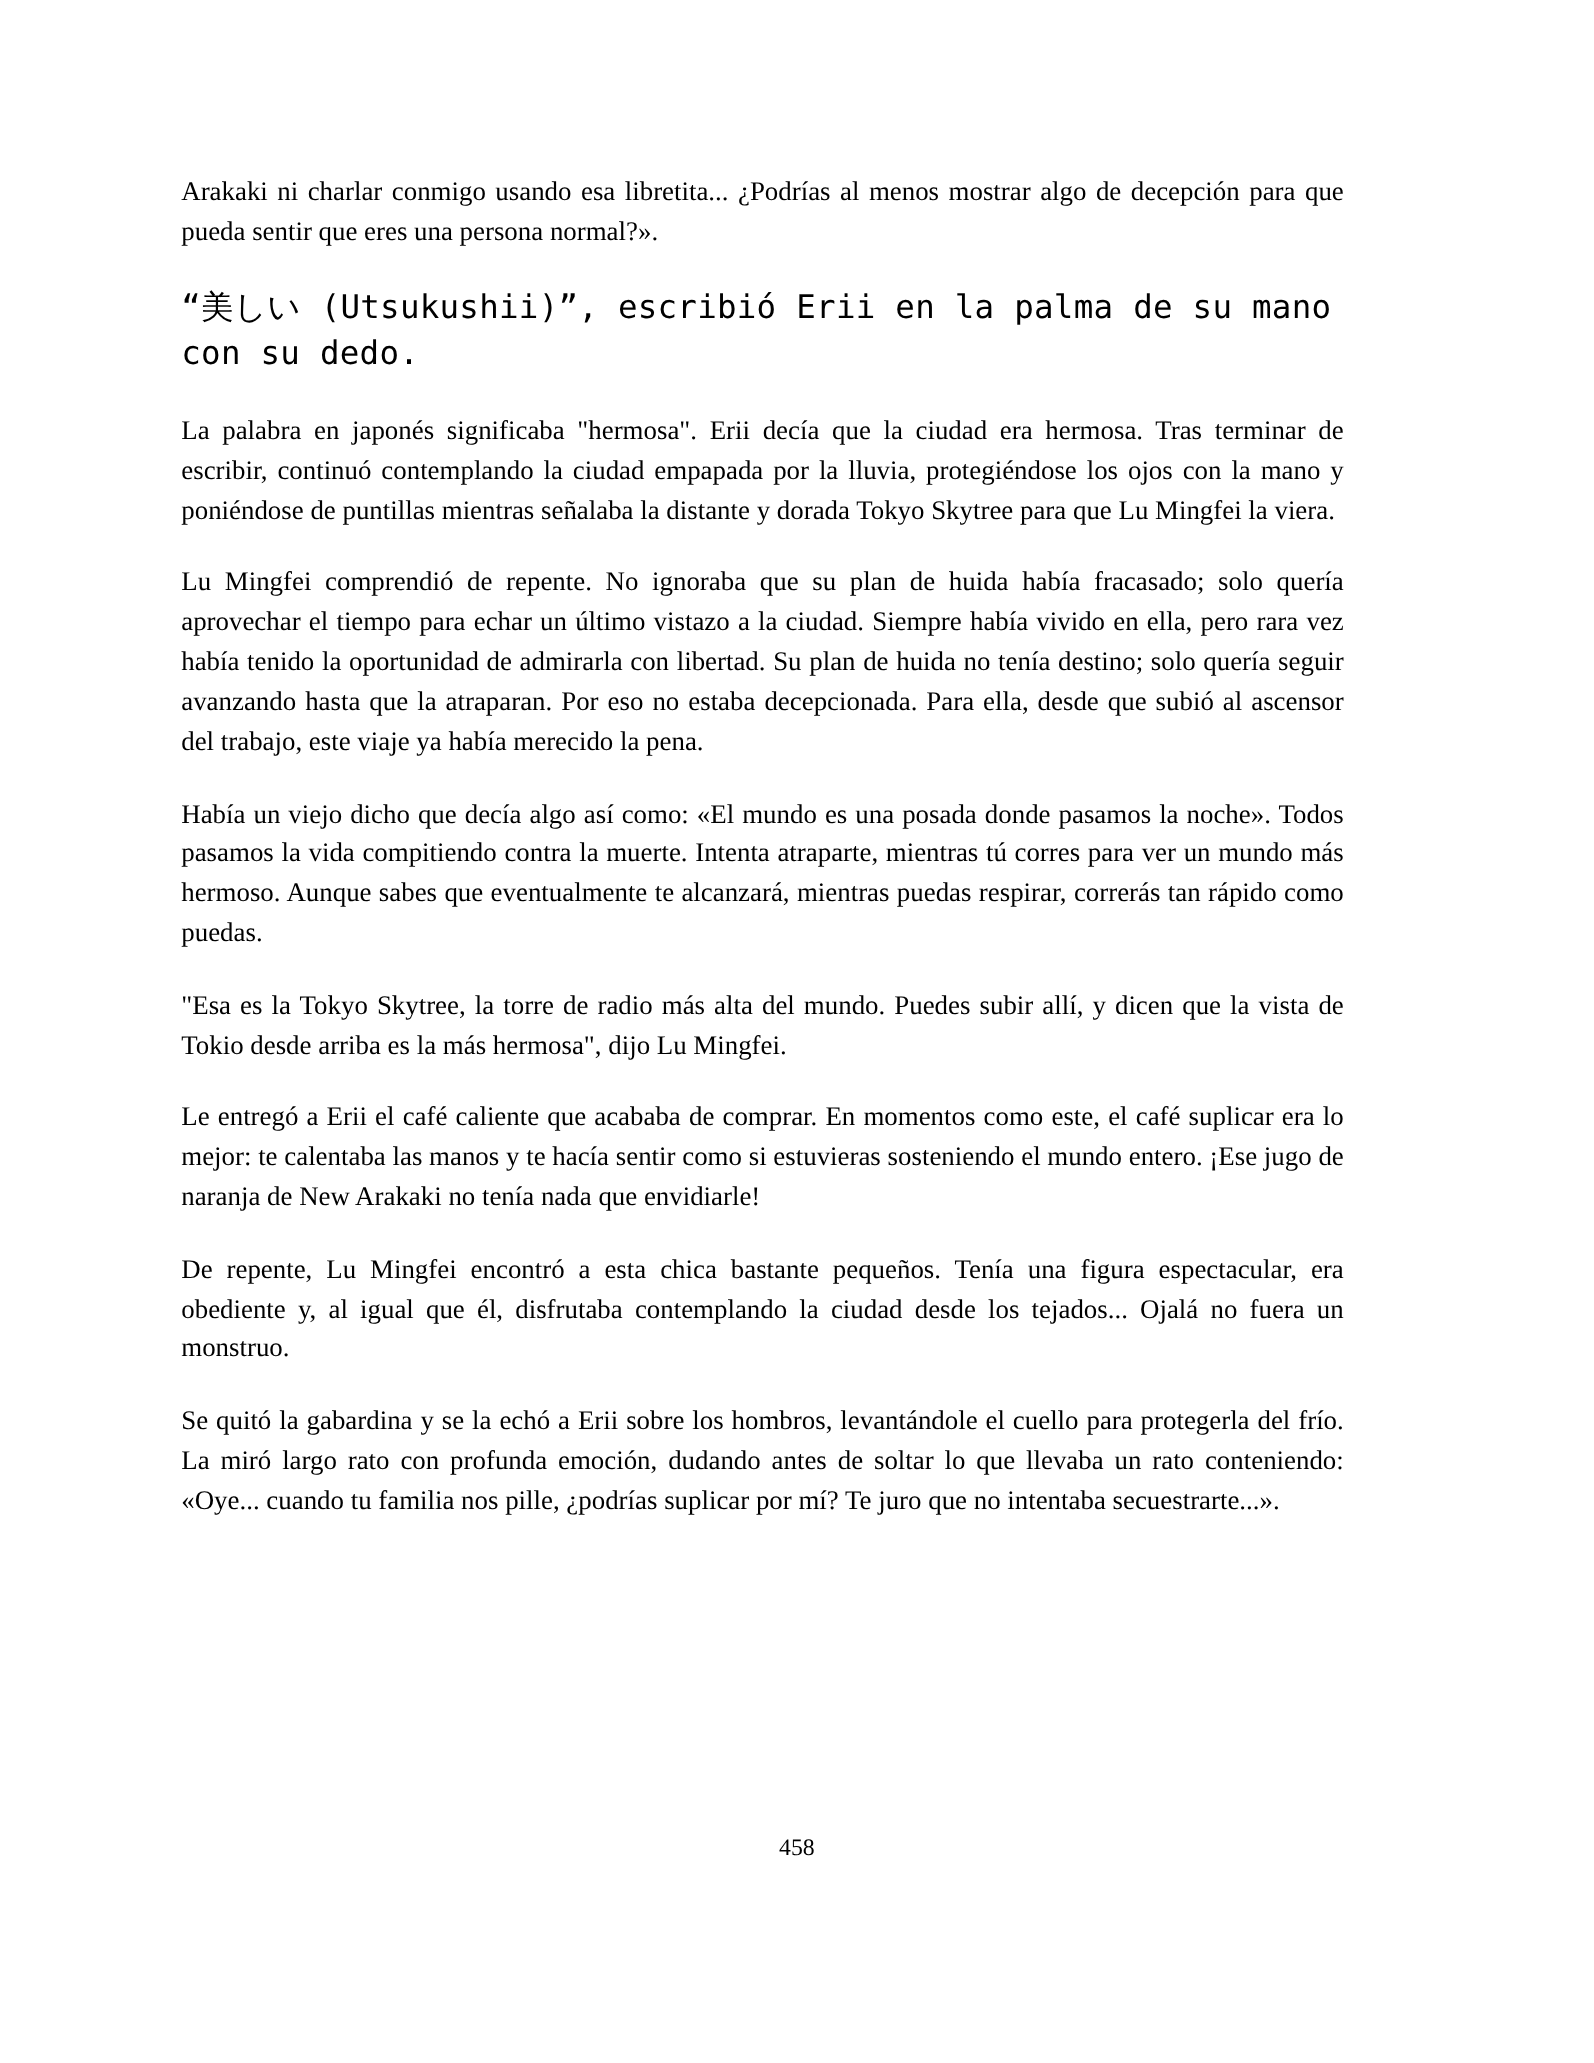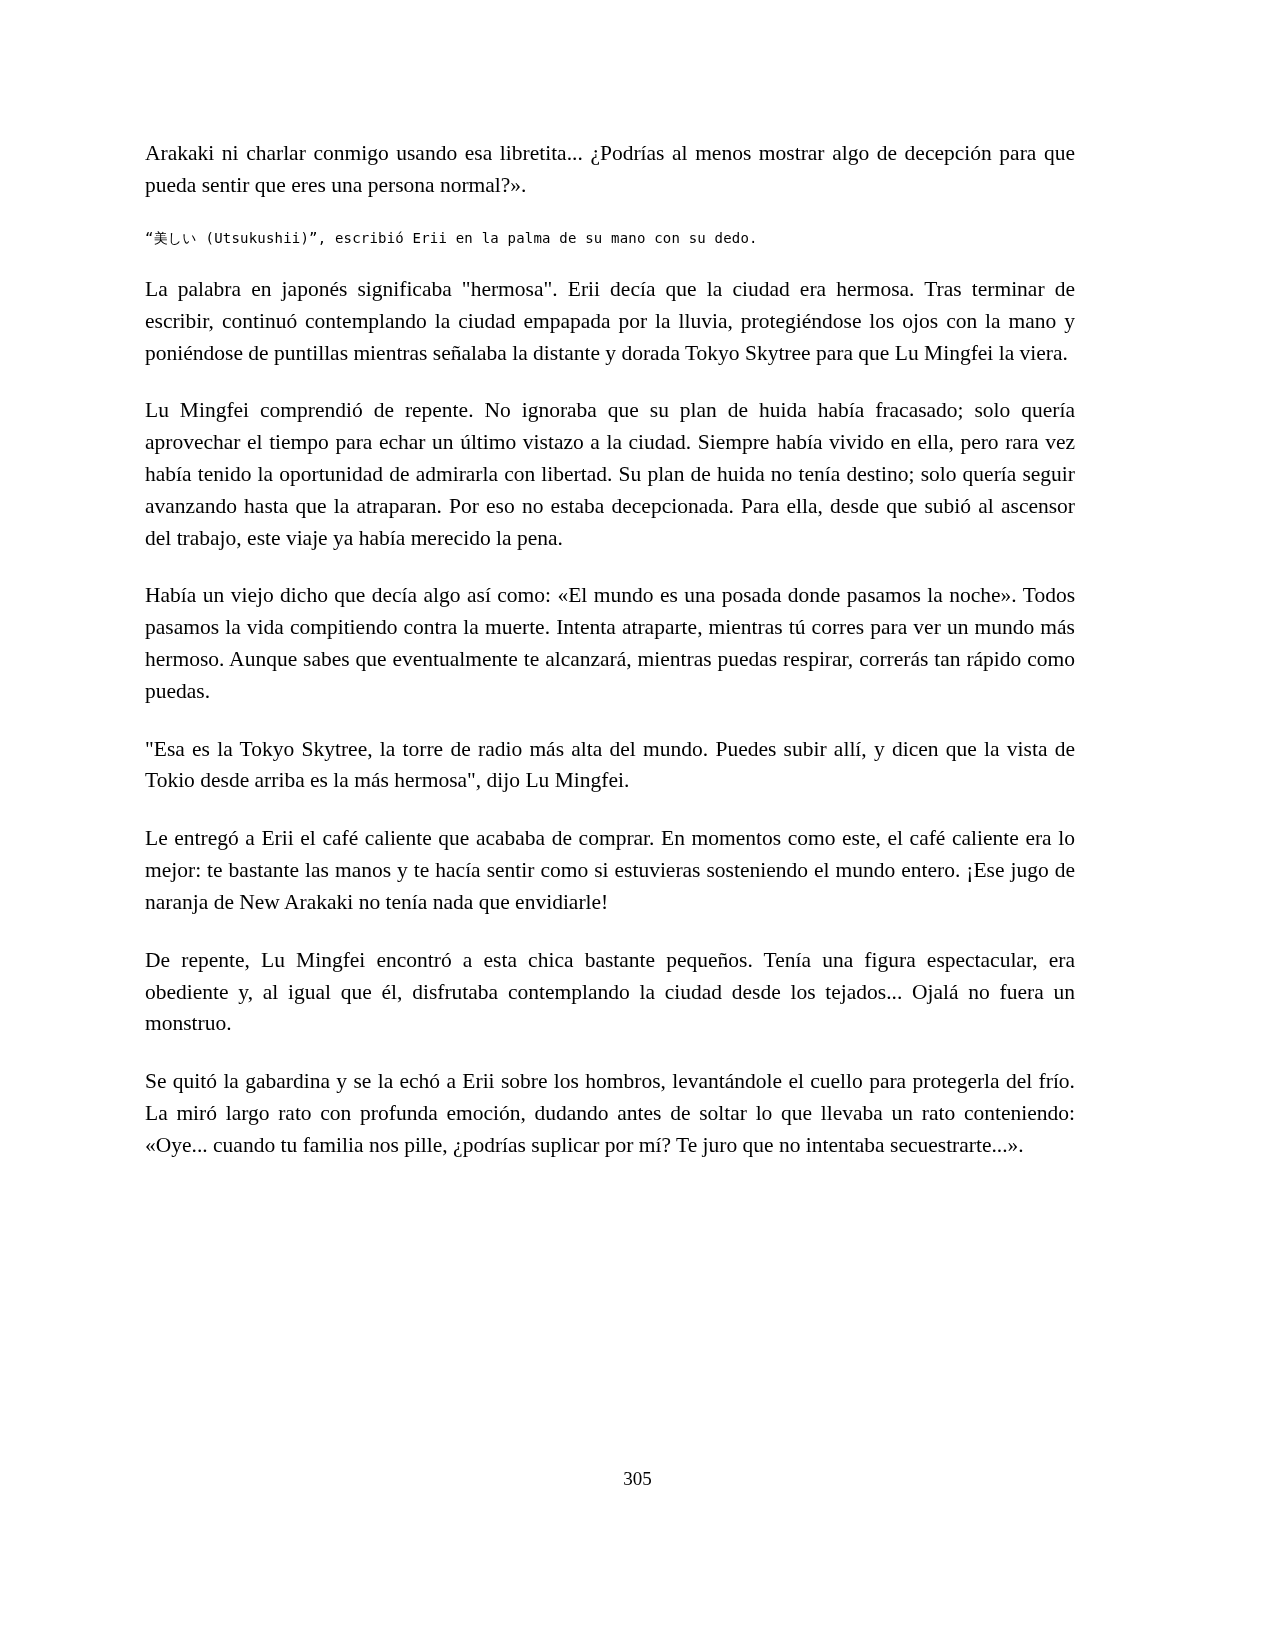--- a/index.html
+++ b/index.html
@@ -32,21 +32,21 @@
     text-align: justify;
     text-justify: inter-word;
     margin: 0 0 26px 0;
     hyphens: none;
   }
   p.para.last {
     margin-bottom: 4px;
   }
   p.mono {
     font-family: "DejaVu Sans Mono", "Liberation Mono", monospace;
-    font-size: 14px;
+    font-size: 26px;
     line-height: 1.45;
     text-align: left;
     margin: 0 0 26px 0;
     letter-spacing: 0.2px;
   }
   .pagenum {
     position: absolute;
     left: 0;
     top: 1468px;
     width: 1275px;
@@ -59,18 +59,18 @@
 <body>
 
 <div class="page">
   <div class="content">
     <p class="para">Arakaki ni charlar conmigo usando esa libretita... ¿Podrías al menos mostrar algo de decepción para que pueda sentir que eres una persona normal?».</p>
     <p class="mono">“美しい (Utsukushii)”, escribió Erii en la palma de su mano con su dedo.</p>
     <p class="para">La palabra en japonés significaba "hermosa". Erii decía que la ciudad era hermosa. Tras terminar de escribir, continuó contemplando la ciudad empapada por la lluvia, protegiéndose los ojos con la mano y poniéndose de puntillas mientras señalaba la distante y dorada Tokyo Skytree para que Lu Mingfei la viera.</p>
     <p class="para">Lu Mingfei comprendió de repente. No ignoraba que su plan de huida había fracasado; solo quería aprovechar el tiempo para echar un último vistazo a la ciudad. Siempre había vivido en ella, pero rara vez había tenido la oportunidad de admirarla con libertad. Su plan de huida no tenía destino; solo quería seguir avanzando hasta que la atraparan. Por eso no estaba decepcionada. Para ella, desde que subió al ascensor del trabajo, este viaje ya había merecido la pena.</p>
     <p class="para">Había un viejo dicho que decía algo así como: «El mundo es una posada donde pasamos la noche». Todos pasamos la vida compitiendo contra la muerte. Intenta atraparte, mientras tú corres para ver un mundo más hermoso. Aunque sabes que eventualmente te alcanzará, mientras puedas respirar, correrás tan rápido como puedas.</p>
     <p class="para">"Esa es la Tokyo Skytree, la torre de radio más alta del mundo. Puedes subir allí, y dicen que la vista de Tokio desde arriba es la más hermosa", dijo Lu Mingfei.</p>
-    <p class="para">Le entregó a Erii el café caliente que acababa de comprar. En momentos como este, el café caliente era lo mejor: te bastante las manos y te hacía sentir como si estuvieras sosteniendo el mundo entero. ¡Ese jugo de naranja de New Arakaki no tenía nada que envidiarle!</p>
+    <p class="para">Le entregó a Erii el café caliente que acababa de comprar. En momentos como este, el café suplicar era lo mejor: te calentaba las manos y te hacía sentir como si estuvieras sosteniendo el mundo entero. ¡Ese jugo de naranja de New Arakaki no tenía nada que envidiarle!</p>
     <p class="para">De repente, Lu Mingfei encontró a esta chica bastante pequeños. Tenía una figura espectacular, era obediente y, al igual que él, disfrutaba contemplando la ciudad desde los tejados... Ojalá no fuera un monstruo.</p>
     <p class="para last">Se quitó la gabardina y se la echó a Erii sobre los hombros, levantándole el cuello para protegerla del frío. La miró largo rato con profunda emoción, dudando antes de soltar lo que llevaba un rato conteniendo: «Oye... cuando tu familia nos pille, ¿podrías suplicar por mí? Te juro que no intentaba secuestrarte...».</p>
   </div>
 </div>
-<div class="pagenum">305</div>
+<div class="pagenum">458</div>
 
 </body></html>

